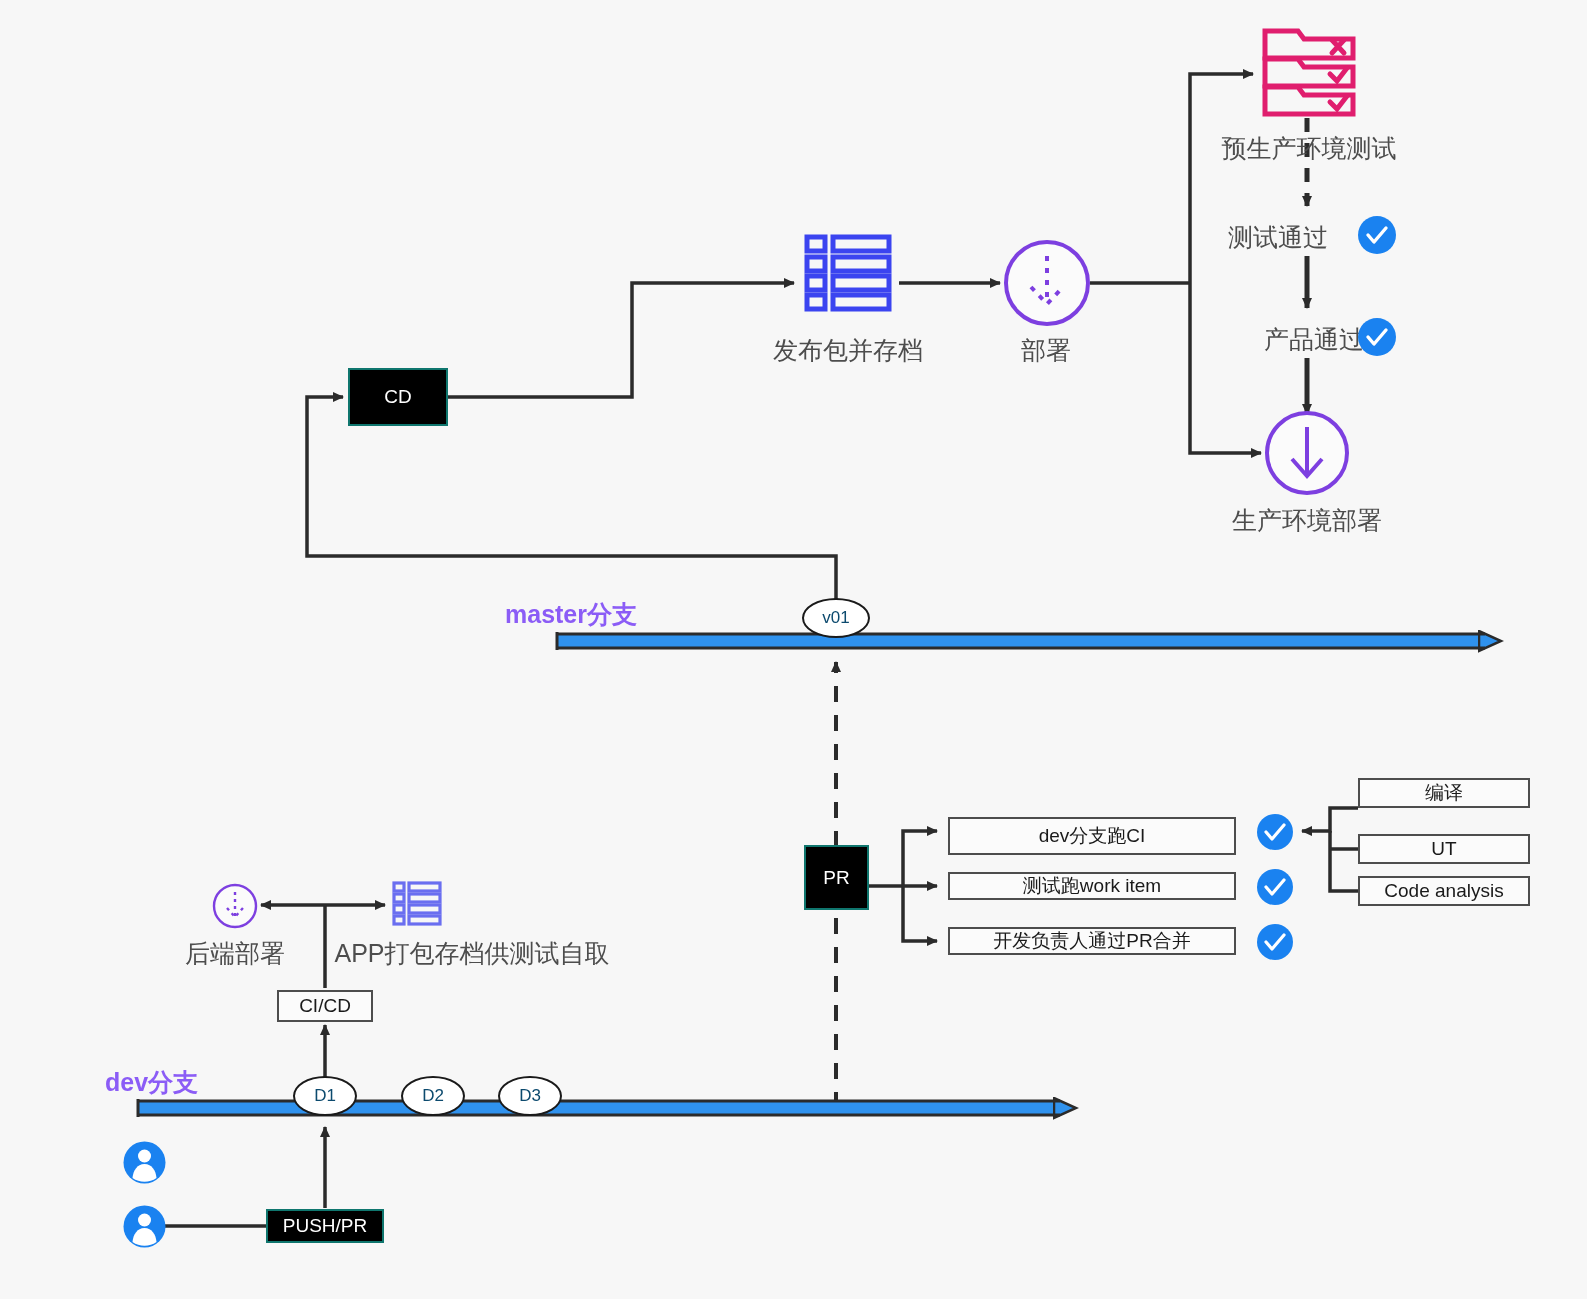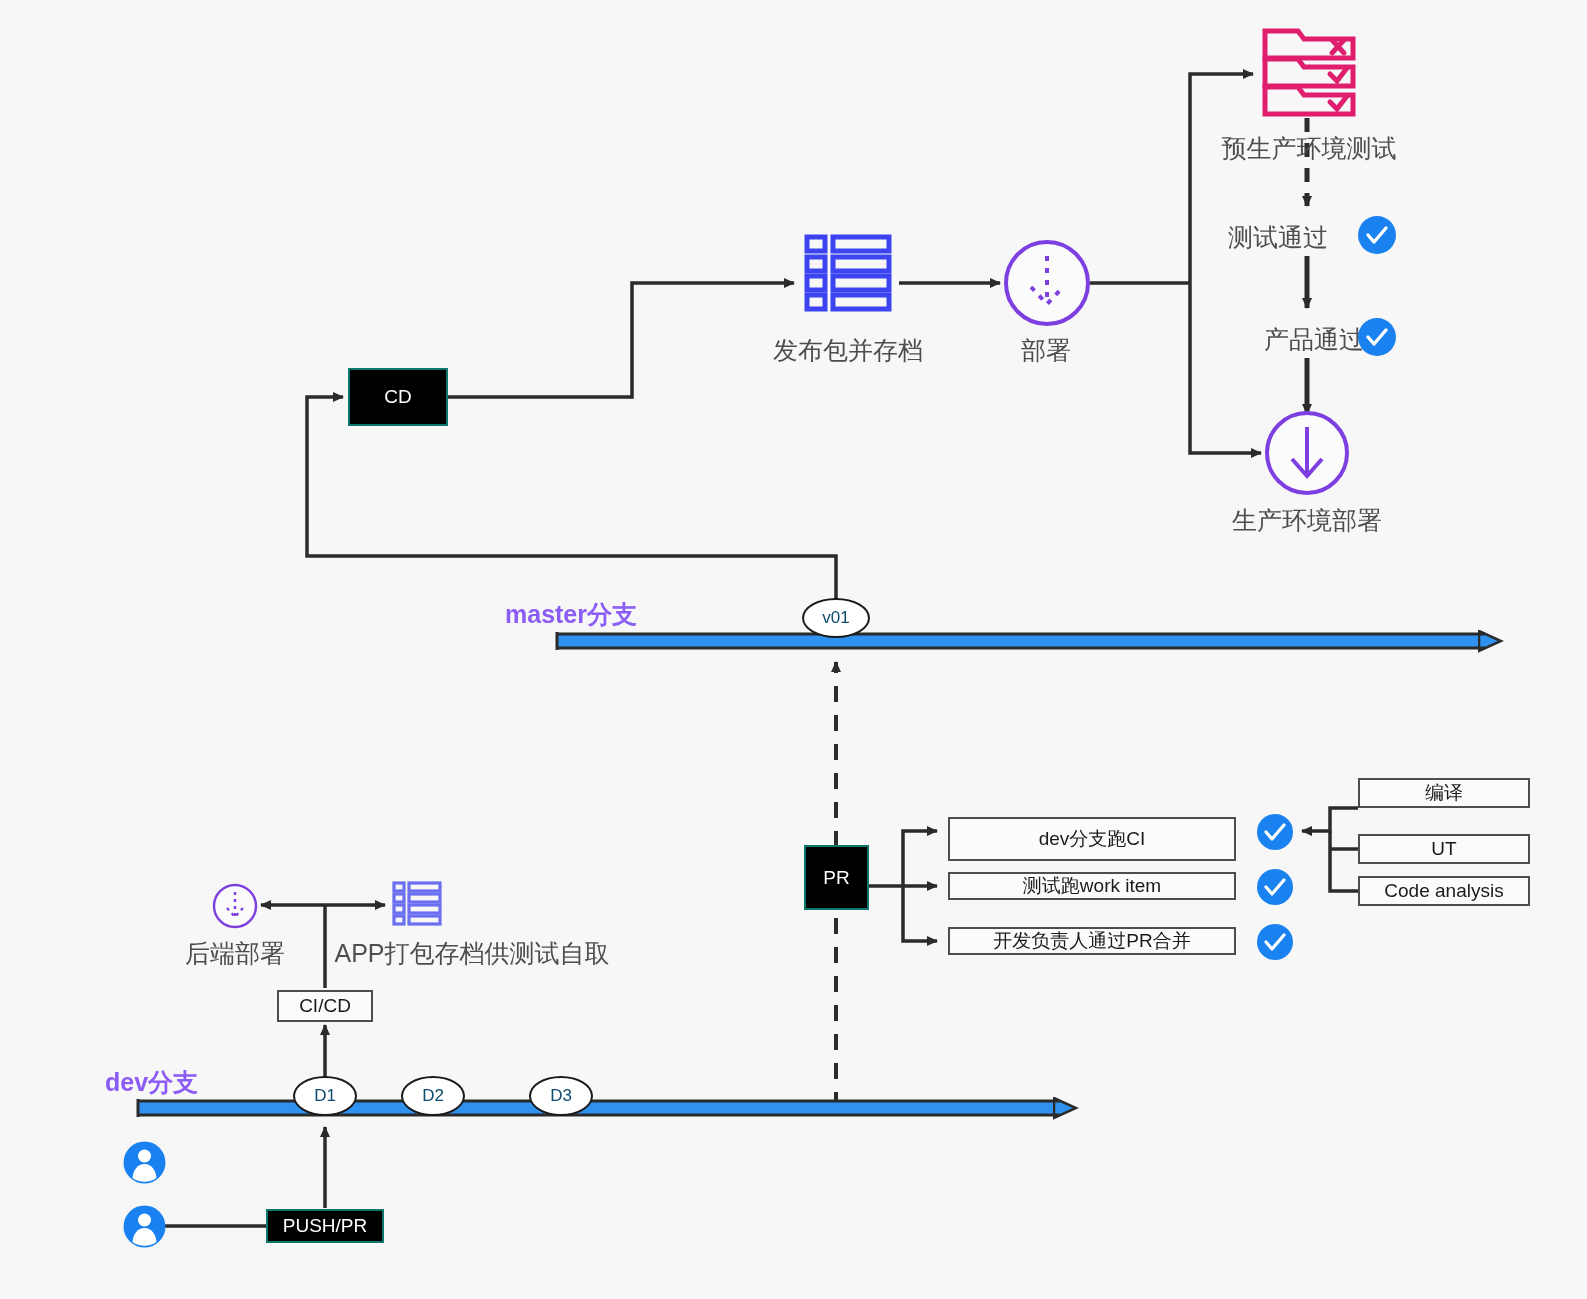--- a/index.html
+++ b/index.html
@@ -212,21 +212,21 @@
 
 <div class="branch-title" style="left:505px;top:598px;">master分支</div>
 <div class="commit" style="left:802px;top:598px;width:68px;height:40px;">
   <span>v01</span>
 </div>
 
 <div class="blackbox" style="left:804px;top:845px;width:65px;height:65px;">
   <span>PR</span>
 </div>
 
-<div class="whitebox" style="left:948px;top:817px;width:288px;height:44px;">
+<div class="whitebox" style="left:948px;top:817px;width:288px;height:38px;">
   <span>dev分支跑CI</span>
 </div>
 <div class="chk" style="left:1256px;top:813px;width:38px;height:38px;">
   <svg width="38" height="38" viewBox="0 0 38 38">
     <circle cx="19" cy="19" r="18" fill="#1a82f0"></circle>
     <path d="M10,19 L16,26 L28,12" fill="none" stroke="#ffffff" stroke-width="3.2" stroke-linecap="round" stroke-linejoin="round"></path>
   </svg>
 </div>
 
 <div class="whitebox" style="left:948px;top:872px;width:288px;height:28px;">
@@ -288,21 +288,21 @@
   <span>CI/CD</span>
 </div>
 
 <div class="branch-title" style="left:105px;top:1066px;">dev分支</div>
 <div class="commit" style="left:293px;top:1076px;width:64px;height:40px;">
   <span>D1</span>
 </div>
 <div class="commit" style="left:401px;top:1076px;width:64px;height:40px;">
   <span>D2</span>
 </div>
-<div class="commit" style="left:529px;top:1076px;width:64px;height:40px;">
+<div class="commit" style="left:498px;top:1076px;width:64px;height:40px;">
   <span>D3</span>
 </div>
 
 <div class="ic" style="left:122px;top:1140px;width:45px;height:45px;">
   <svg width="45" height="45" viewBox="0 0 45 45">
     <circle cx="22.5" cy="22.5" r="21" fill="#1a82f0"></circle>
     <circle cx="22.5" cy="16" r="6.5" fill="#ffffff"></circle>
     <path d="M22.5,24 C15,24 11,31 10.5,38 A21,21 0 0 0 34.5,38 C34,31 30,24 22.5,24 z" fill="#ffffff"></path>
   </svg>
 </div>

